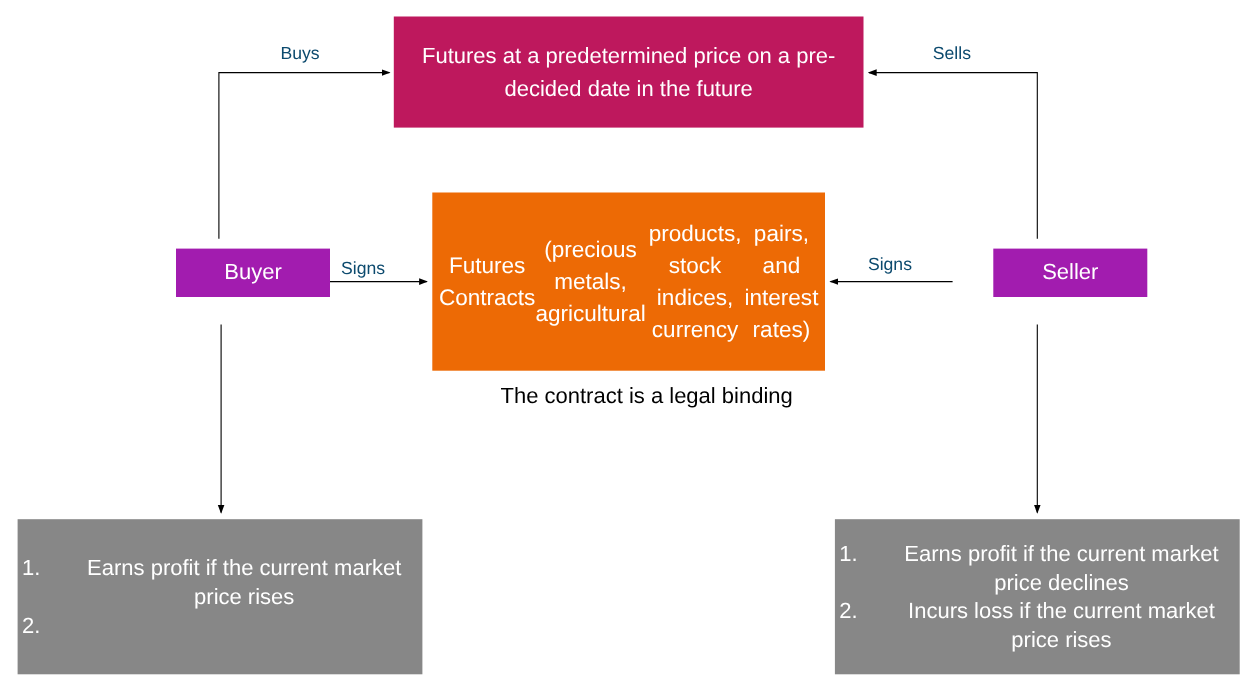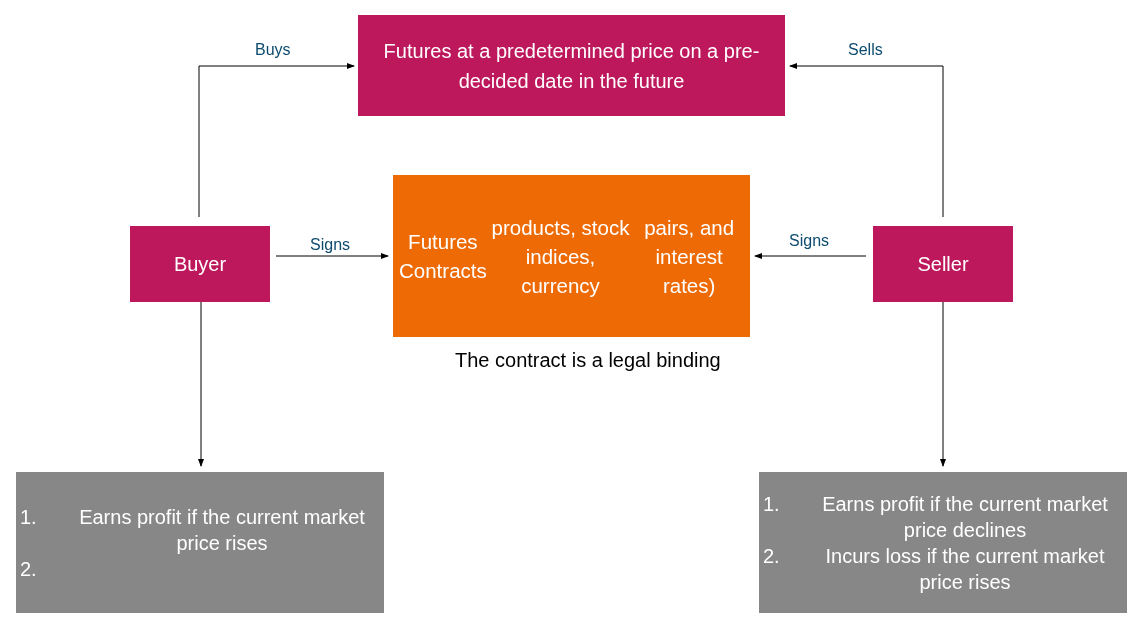--- a/index.html
+++ b/index.html
@@ -1,20 +1,20 @@
 <!DOCTYPE html>
 <html><head>
 <meta charset="utf-8">
 <style>
   html, body { margin:0; padding:0; background:#ffffff; }
   body { width:1145px; height:626px; position:relative; overflow:hidden; font-family:"Liberation Sans", sans-serif; }
   .box { position:absolute; display:flex; align-items:center; justify-content:center; text-align:center; color:#fff; box-sizing:border-box; }
   .blue { left:358px; top:15px; width:427px; height:101px; background:#be185d; font-size:20px; line-height:30px; padding:0 12px; }
   .orange { left:393px; top:175px; width:357px; height:162px; background:#ed6a05; font-size:20.5px; line-height:29px; padding:0 6px; flex-direction:row; }
-  .black { width:140px; height:76px; background:#be185d; font-size:20px; }
+  .black { width:140px; height:44px; background:#a21caf; font-size:20px;margin-left:30px; }
   .buyer { left:130px; top:226px; }
   .seller { left:873px; top:226px; }
   .gray { width:368px; height:141px; background:#878787; font-size:20px; line-height:26px; flex-direction:column; align-items:stretch; }
   .gray-left { left:16px; top:472px; }
   .gray-right { left:759px; top:472px; }
   .li { display:flex; text-align:center; }
   .li .num { width:48px; text-align:left; padding-left:4px; flex:none; }
   .li .txt { flex:1; padding-right:8px; }
   .lbl { position:absolute; font-size:16px; color:#0c4a6e; }
   .note { position:absolute; left:455px; top:349px; font-size:20px; color:#000; }
@@ -42,20 +42,21 @@
 
   <line x1="943" y1="295" x2="943" y2="466" stroke="#000" stroke-width="1" marker-end="url(#ah)"></line>
 </svg>
 
 <div class="box blue">
   <span>Futures at a predetermined price on a pre-decided date in the future</span>
 </div>
 
 <div class="box orange">
   <div>Futures Contracts</div>
+  <div>(precious metals, agricultural</div>
   <div>products, stock indices, currency</div>
   <div>pairs, and interest rates)</div>
 </div>
 
 <div class="note">The contract is a legal binding</div>
 
 <div class="box black buyer">
   <span>Buyer</span>
 </div>
 <div class="box black seller">

